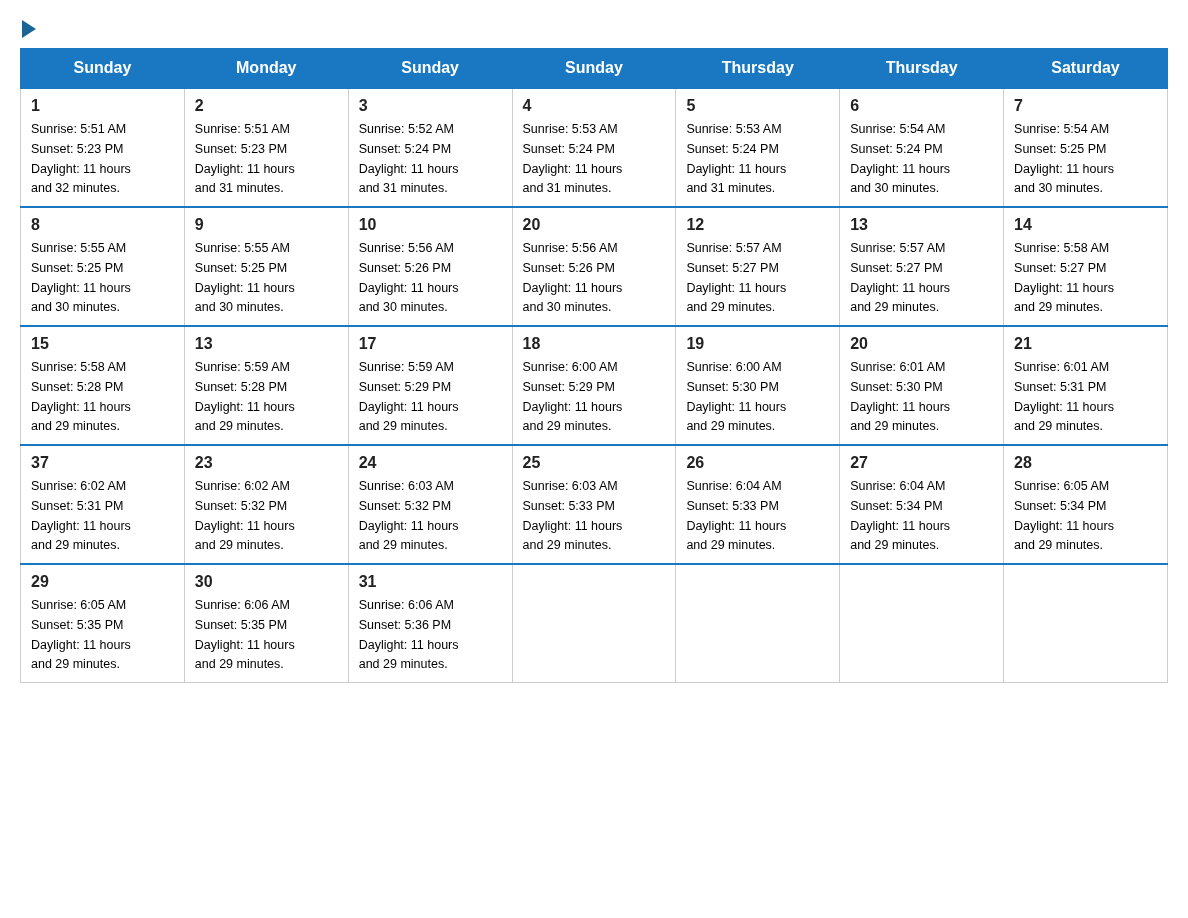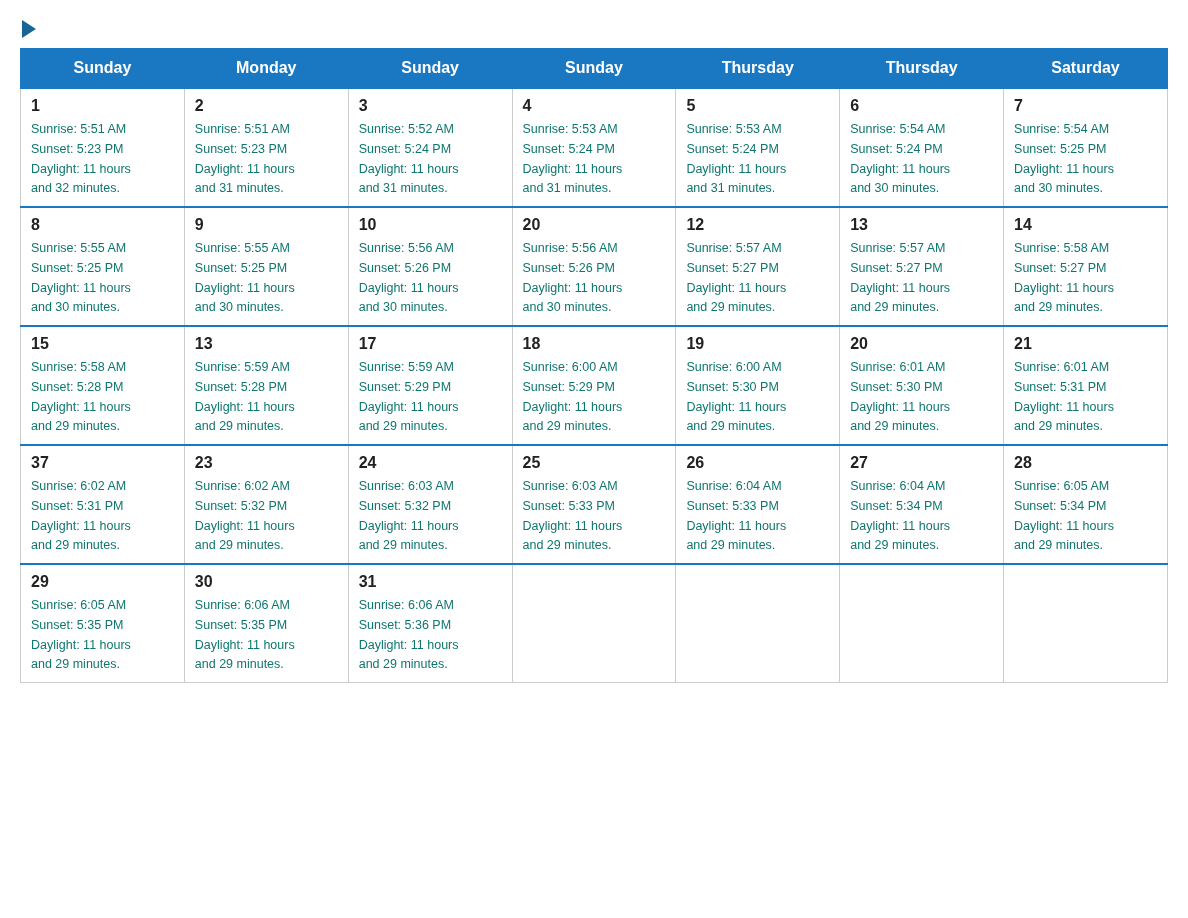--- a/index.html
+++ b/index.html
@@ -81,21 +81,21 @@
     }
     .day-number {
       font-size: 16px;
       font-weight: bold;
       color: #222;
       display: block;
       margin-bottom: 4px;
     }
     .day-info {
       font-size: 12.5px;
-      color: #0f766e;
+      color: #000000;
       line-height: 1.5;
     }
     .calendar tr td {
       border-top: 2px solid #1a78c2;
     }
     .calendar tr td + td {
       border-top: 2px solid #1a78c2;
     }
     .empty-cell {
       background: #fff;

